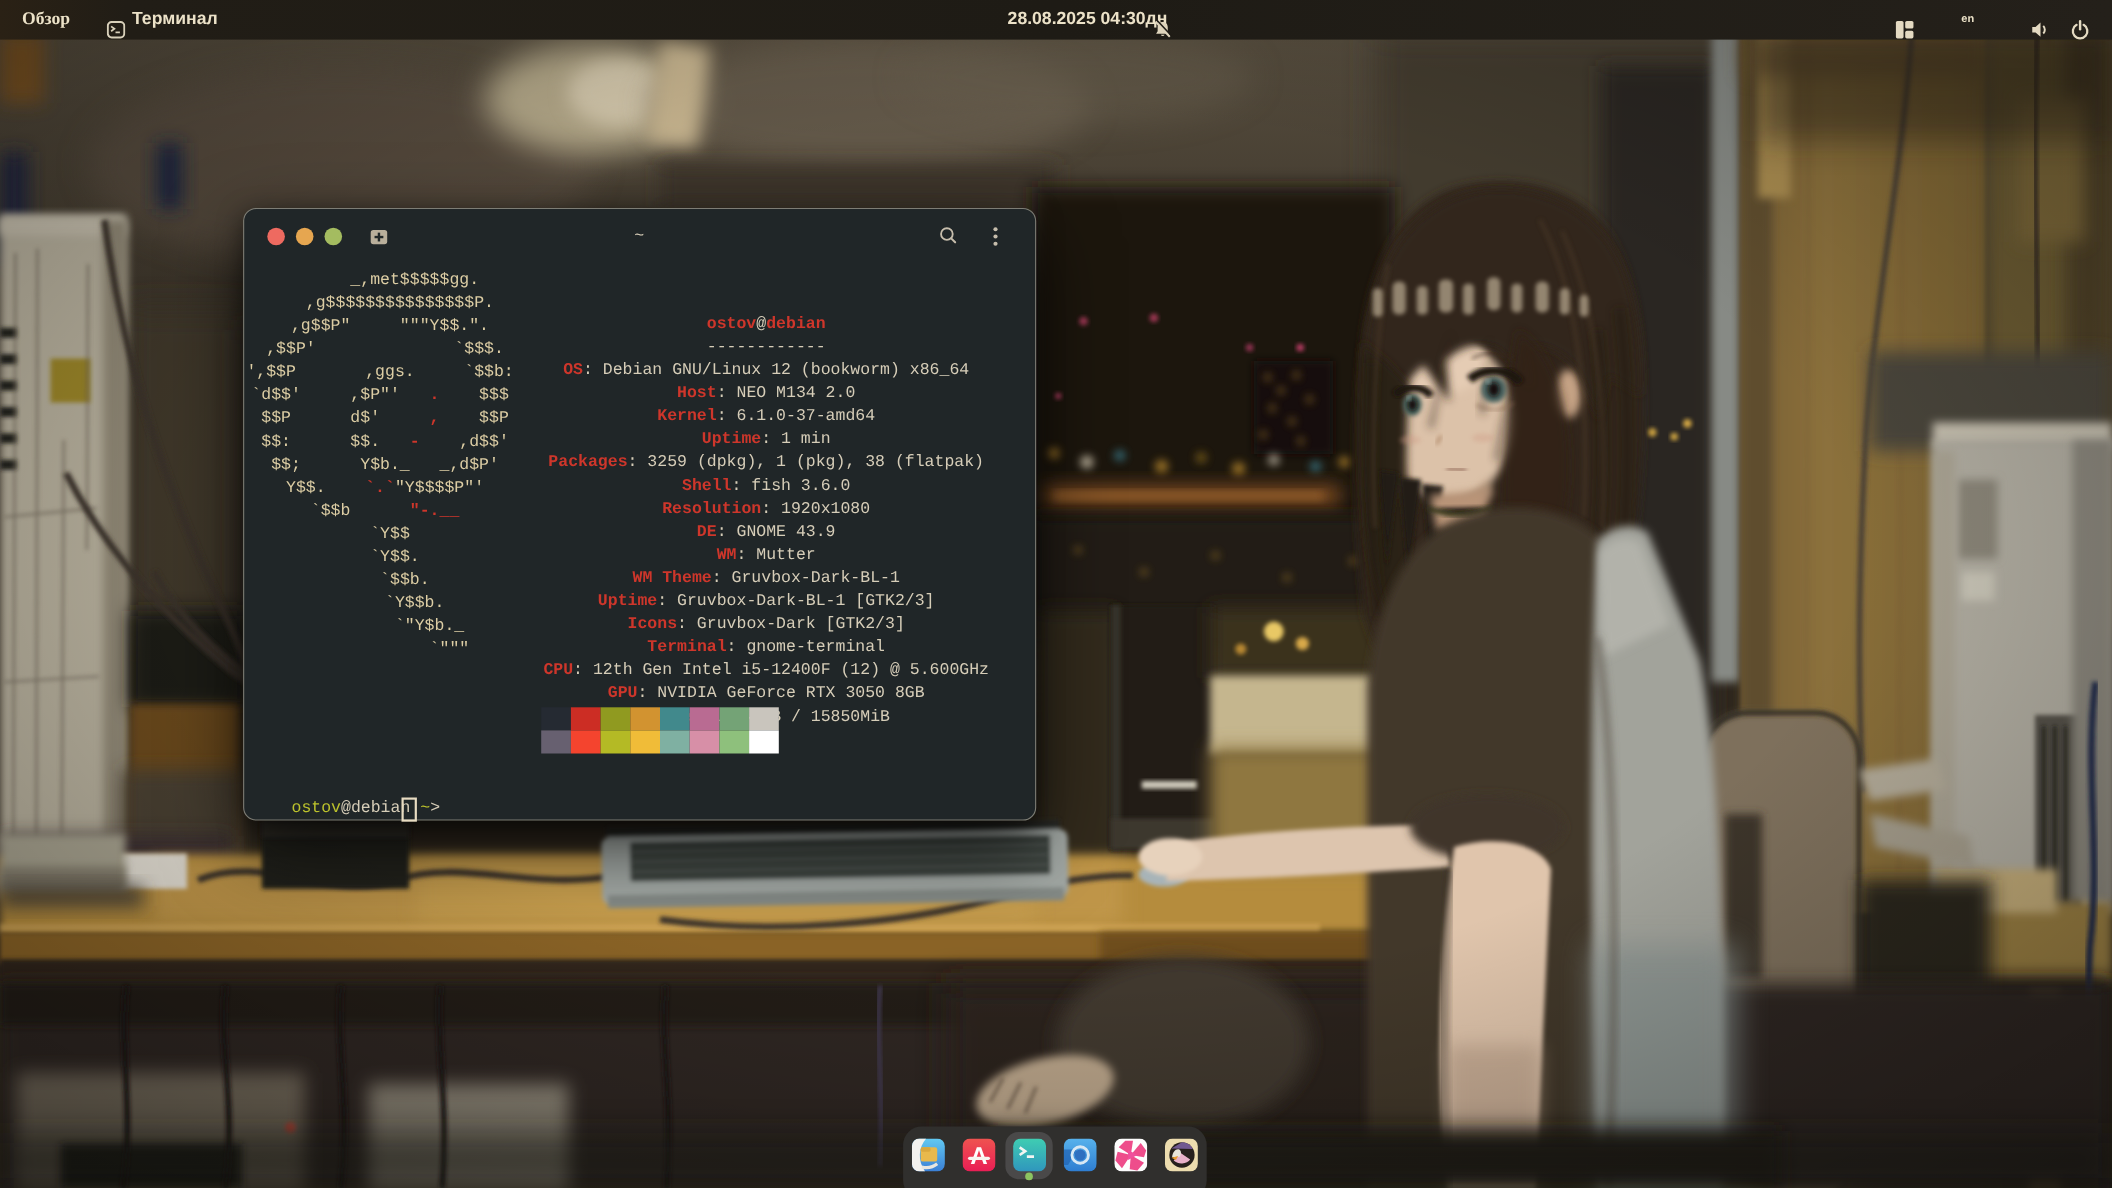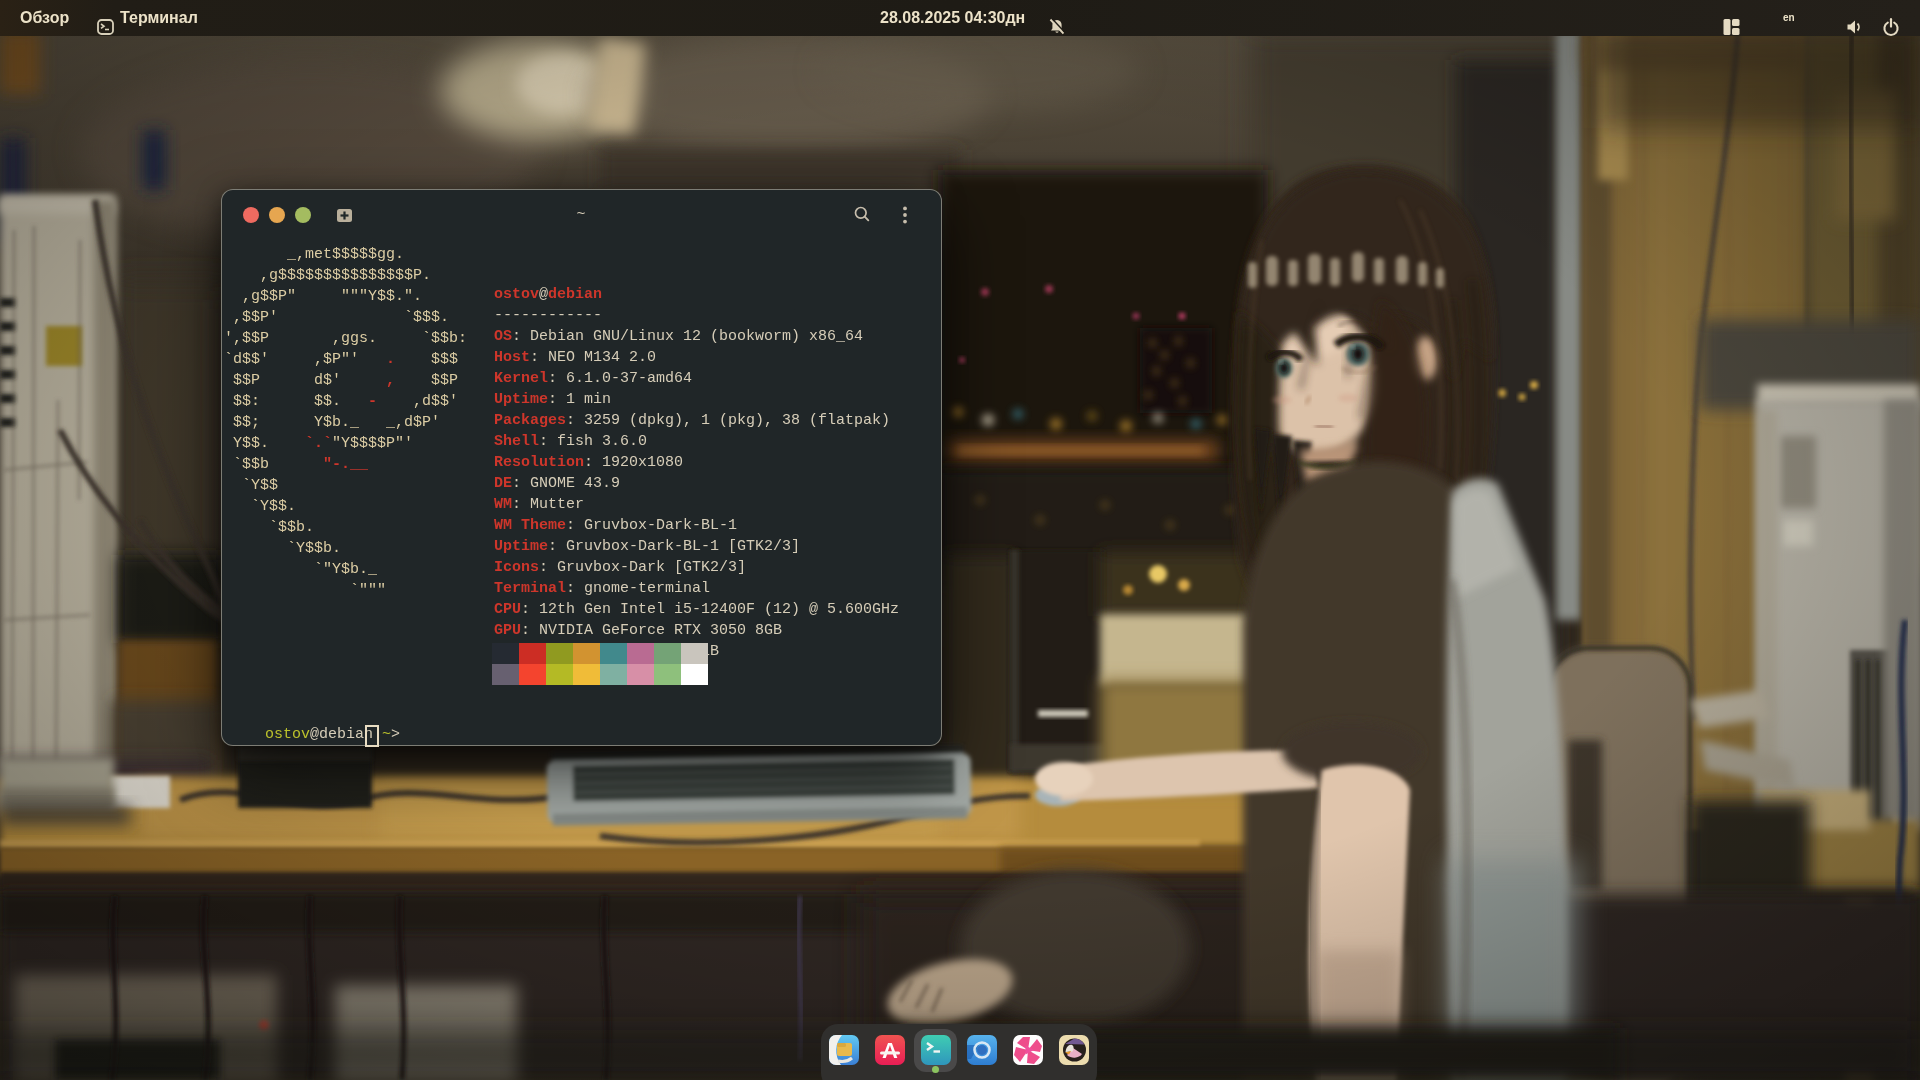--- a/index.html
+++ b/index.html
@@ -7,21 +7,21 @@
   #wall{position:absolute;left:0;top:0;z-index:0;}
   
   #topbar{position:absolute;left:0;top:0;width:1920px;height:36px;z-index:30;
     background:linear-gradient(90deg,#2a2115 0%,#211d16 6%,#1e1b15 50%,#24201a 100%);
     color:#ece2c8;font-weight:700;font-size:16px;}
   #topbar .it{position:absolute;top:0;height:36px;line-height:36px;}
   
   #term{position:absolute;left:221px;top:189px;width:721px;height:557px;z-index:20;
     background:#202628;border-radius:12px;box-shadow:0 24px 70px rgba(0,0,0,.66),0 6px 22px rgba(0,0,0,.5);
     border:1px solid rgba(175,172,158,.65);box-sizing:border-box;}
-  #term pre{margin:0;font-family:"Liberation Mono",monospace;font-size:15px;line-height:21px;position:absolute;}
+  #term pre{margin:0;font-family:"Liberation Mono",monospace;font-size:15px;line-height:21px;position:absolute;text-align:center;}
   .cr{color:#ce362b;font-weight:700;}
   .fg{color:#d6cdb8;}
   .art{color:#dccda4;}
   #term .dot{position:absolute;width:16px;height:16px;border-radius:50%;top:17px;}
   .pal{position:absolute;width:27px;height:21px;}
 </style>
 </head>
 <body>
 <svg id="wall" width="1920" height="1080" viewBox="0 0 1920 1080">
 <defs>
@@ -328,28 +328,28 @@
       <path d="M916 1008 L928 984"></path>
       <path d="M932 1012 L942 988"></path>
     </g>
 <rect x="900" y="1028" width="720" height="52" fill="#241f18" filter="url(#b8)"></rect>
 <rect x="0" y="1030" width="1920" height="50" fill="#1f1a14" opacity=".55" filter="url(#b14)"></rect>
 <rect x="1600" y="28" width="320" height="100" fill="#2b2317" opacity=".5" filter="url(#b14)"></rect>
 <rect x="0" y="28" width="1920" height="1052" fill="url(#vig)"></rect>
 </svg>
 
 <div id="topbar">
-  <div class="it" style="left:20px;">Обзор</div>
+  <div class="it" style="left:20px;font-family:Liberation Serif, serif;">Обзор</div>
   <svg class="it" style="left:97px;top:9px;" width="17" height="17" viewBox="0 0 17 17">
     <rect x="1" y="1.5" width="15" height="14" rx="3.5" fill="none" stroke="#d8d0ba" stroke-width="1.8"></rect>
     <path d="M4 5.5 L7 7.7 L4 9.9" fill="none" stroke="#d8d0ba" stroke-width="1.6"></path>
     <path d="M8 11 L12 11" stroke="#d8d0ba" stroke-width="1.6"></path>
   </svg>
   <div class="it" style="left:120px;">Терминал</div>
-  <div class="it" style="left:880px;">28.08.2025 04:30дн</div>
+  <div class="it" style="left:916px;">28.08.2025 04:30дн</div>
   <svg class="it" style="left:1048px;top:9px;" width="18" height="18" viewBox="0 0 18 18">
     <path d="M9 2 C6 2 4.4 4.2 4.4 6.8 L4.4 10.5 L3 12.6 L15 12.6 L13.6 10.5 L13.6 6.8 C13.6 4.2 12 2 9 2 Z" fill="#ded4bc"></path>
     <path d="M7.3 13.6 a1.8 1.8 0 0 0 3.4 0 Z" fill="#ded4bc"></path>
     <path d="M2.5 1.5 L15.5 15.5" stroke="#ded4bc" stroke-width="2"></path>
     <path d="M4.2 0.8 L17.2 14.8" stroke="#1e1b15" stroke-width="1.4"></path>
   </svg>
   <svg class="it" style="left:1723px;top:9px;" width="17" height="17" viewBox="0 0 17 17">
     <rect x="0.5" y="0.5" width="7" height="16" rx="1.5" fill="#e4dac2"></rect>
     <rect x="9" y="0.5" width="7.5" height="7" rx="1.5" fill="#e4dac2"></rect>
     <rect x="9" y="9.5" width="7.5" height="7" rx="1.5" fill="#e4dac2"></rect>

